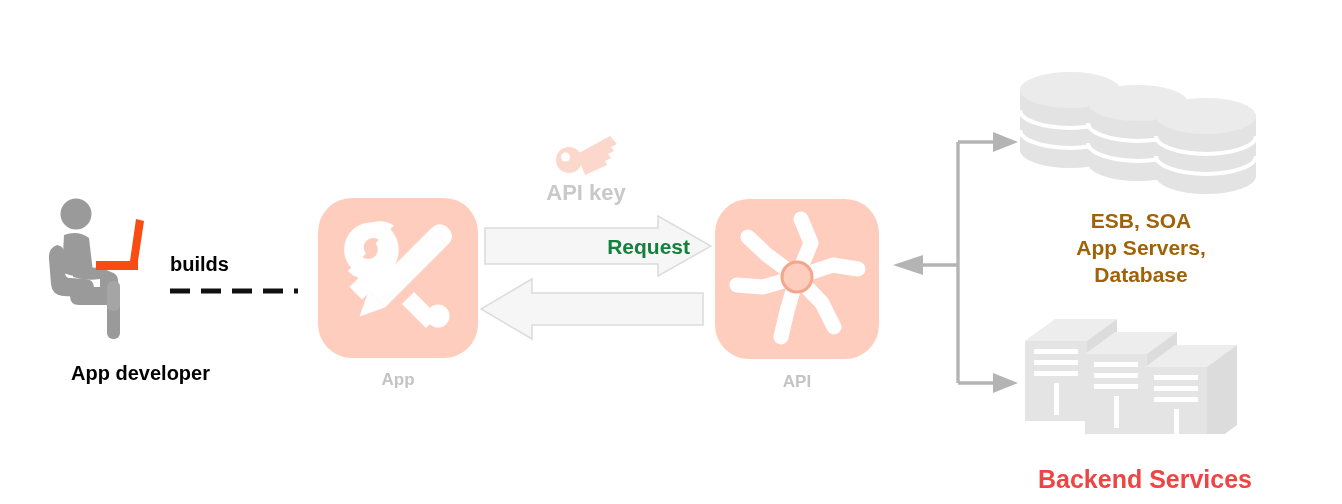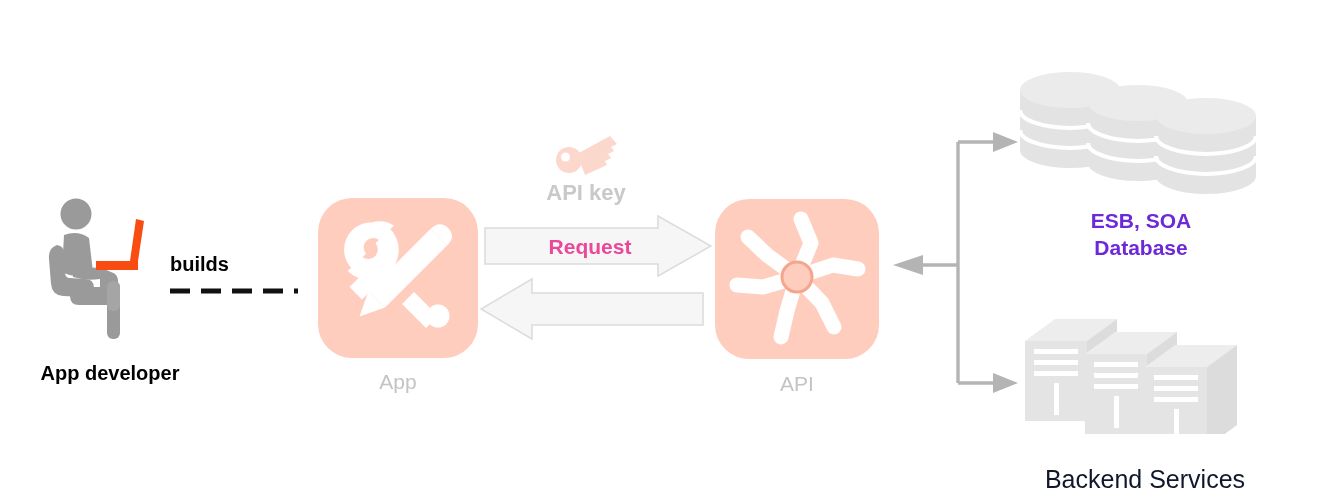--- a/index.html
+++ b/index.html
@@ -15,77 +15,77 @@
     overflow: hidden;
     font-family: "Liberation Sans", sans-serif;
   }
   .abs { position: absolute; margin-top: 37px; }
 
   
   #dev-figure { left: 40px; top: 160px; width: 145px; height: 150px; }
   #dev-label {
     left: 10px; top: 325px; width: 200px;
     font-size: 20px; font-weight: bold; color: #000000;
-    text-align: center; white-space: nowrap;
+    text-align: right; white-space: nowrap;
   }
 
   
   #builds-label {
     left: 170px; top: 216px; width: 130px;
     font-size: 20px; font-weight: bold; color: #000000;
     white-space: nowrap;
   }
   #builds-dash { left: 168px; top: 244px; width: 132px; height: 8px; }
 
   
   .tile {
     border-radius: 34px;
     background: #ffcdbe;
   }
   #app-tile { left: 318px; top: 161px; width: 160px; height: 160px; }
   #api-tile { left: 715px; top: 162px; width: 164px; height: 160px; }
   .tile-label {
-    font-size: 21px; font-weight: normal; color: #c4c4c4;
+    font-size: 17px; font-weight: bold; color: #c4c4c4;
     text-align: center; white-space: nowrap;
   }
   #app-label { left: 318px; top: 333px; width: 160px; }
   #api-label { left: 715px; top: 335px; width: 164px; }
 
   
   #apikey-icon { left: 556px; top: 96px; width: 62px; height: 42px; }
   #apikey-label {
     left: 496px; top: 143px; width: 180px;
     font-size: 22px; font-weight: bold; color: #c9c9c9;
     text-align: center; white-space: nowrap;
   }
 
   
   #req-arrow { left: 484px; top: 178px; width: 228px; height: 62px; }
   #res-arrow { left: 480px; top: 240px; width: 224px; height: 64px; }
   .flow-text {
-    font-size: 21px; font-weight: bold; color: #ec4899;
-    text-align: center; white-space: nowrap;
+    font-size: 21px; font-weight: bold; color: #15803d;
+    text-align: right; white-space: nowrap;
   }
   #req-text { left: 490px; top: 198px; width: 200px; }
   #res-text { left: 492px; top: 261px; width: 205px; }
 
   
   #connectors { left: 885px; top: 90px; width: 135px; height: 270px; }
 
   
   #db-icon { left: 1020px; top: 35px; width: 240px; height: 125px; }
   #db-label {
     left: 1020px; top: 170px; width: 242px;
-    font-size: 21px; font-weight: bold; color: #6d28d9;
+    font-size: 21px; font-weight: bold; color: #a16207;
     text-align: center; line-height: 27px;
   }
   #servers-icon { left: 1025px; top: 282px; width: 238px; height: 115px; }
   #backend-label {
     left: 990px; top: 428px; width: 310px;
-    font-size: 25px; font-weight: normal; color: #0f172a;
+    font-size: 25px; font-weight: bold; color: #ef4444;
     text-align: center; white-space: nowrap;
   }
 </style>
 </head>
 <body>
 
 <div id="canvas">
 
   <div class="abs" id="dev-figure">
     <svg width="145" height="150" viewBox="0 0 145 150" xmlns="http://www.w3.org/2000/svg">
@@ -219,20 +219,21 @@
           <use href="#cyl"></use>
         </g>
 
       <g transform="translate(136,26)">
           <use href="#cyl"></use>
         </g>
     </svg>
   </div>
   <div class="abs" id="db-label">
     <div>ESB, SOA</div>
+    <div>App Servers,</div>
     <div>Database</div>
   </div>
 
   <div class="abs" id="servers-icon">
     <svg width="238" height="115" viewBox="0 0 238 115" xmlns="http://www.w3.org/2000/svg">
       <defs>
         <g id="rack">
 
           <polygon points="0,22 62,22 62,102 0,102" fill="#e4e4e4"></polygon>
           <polygon points="0,22 30,0 92,0 62,22" fill="#ededed"></polygon>

